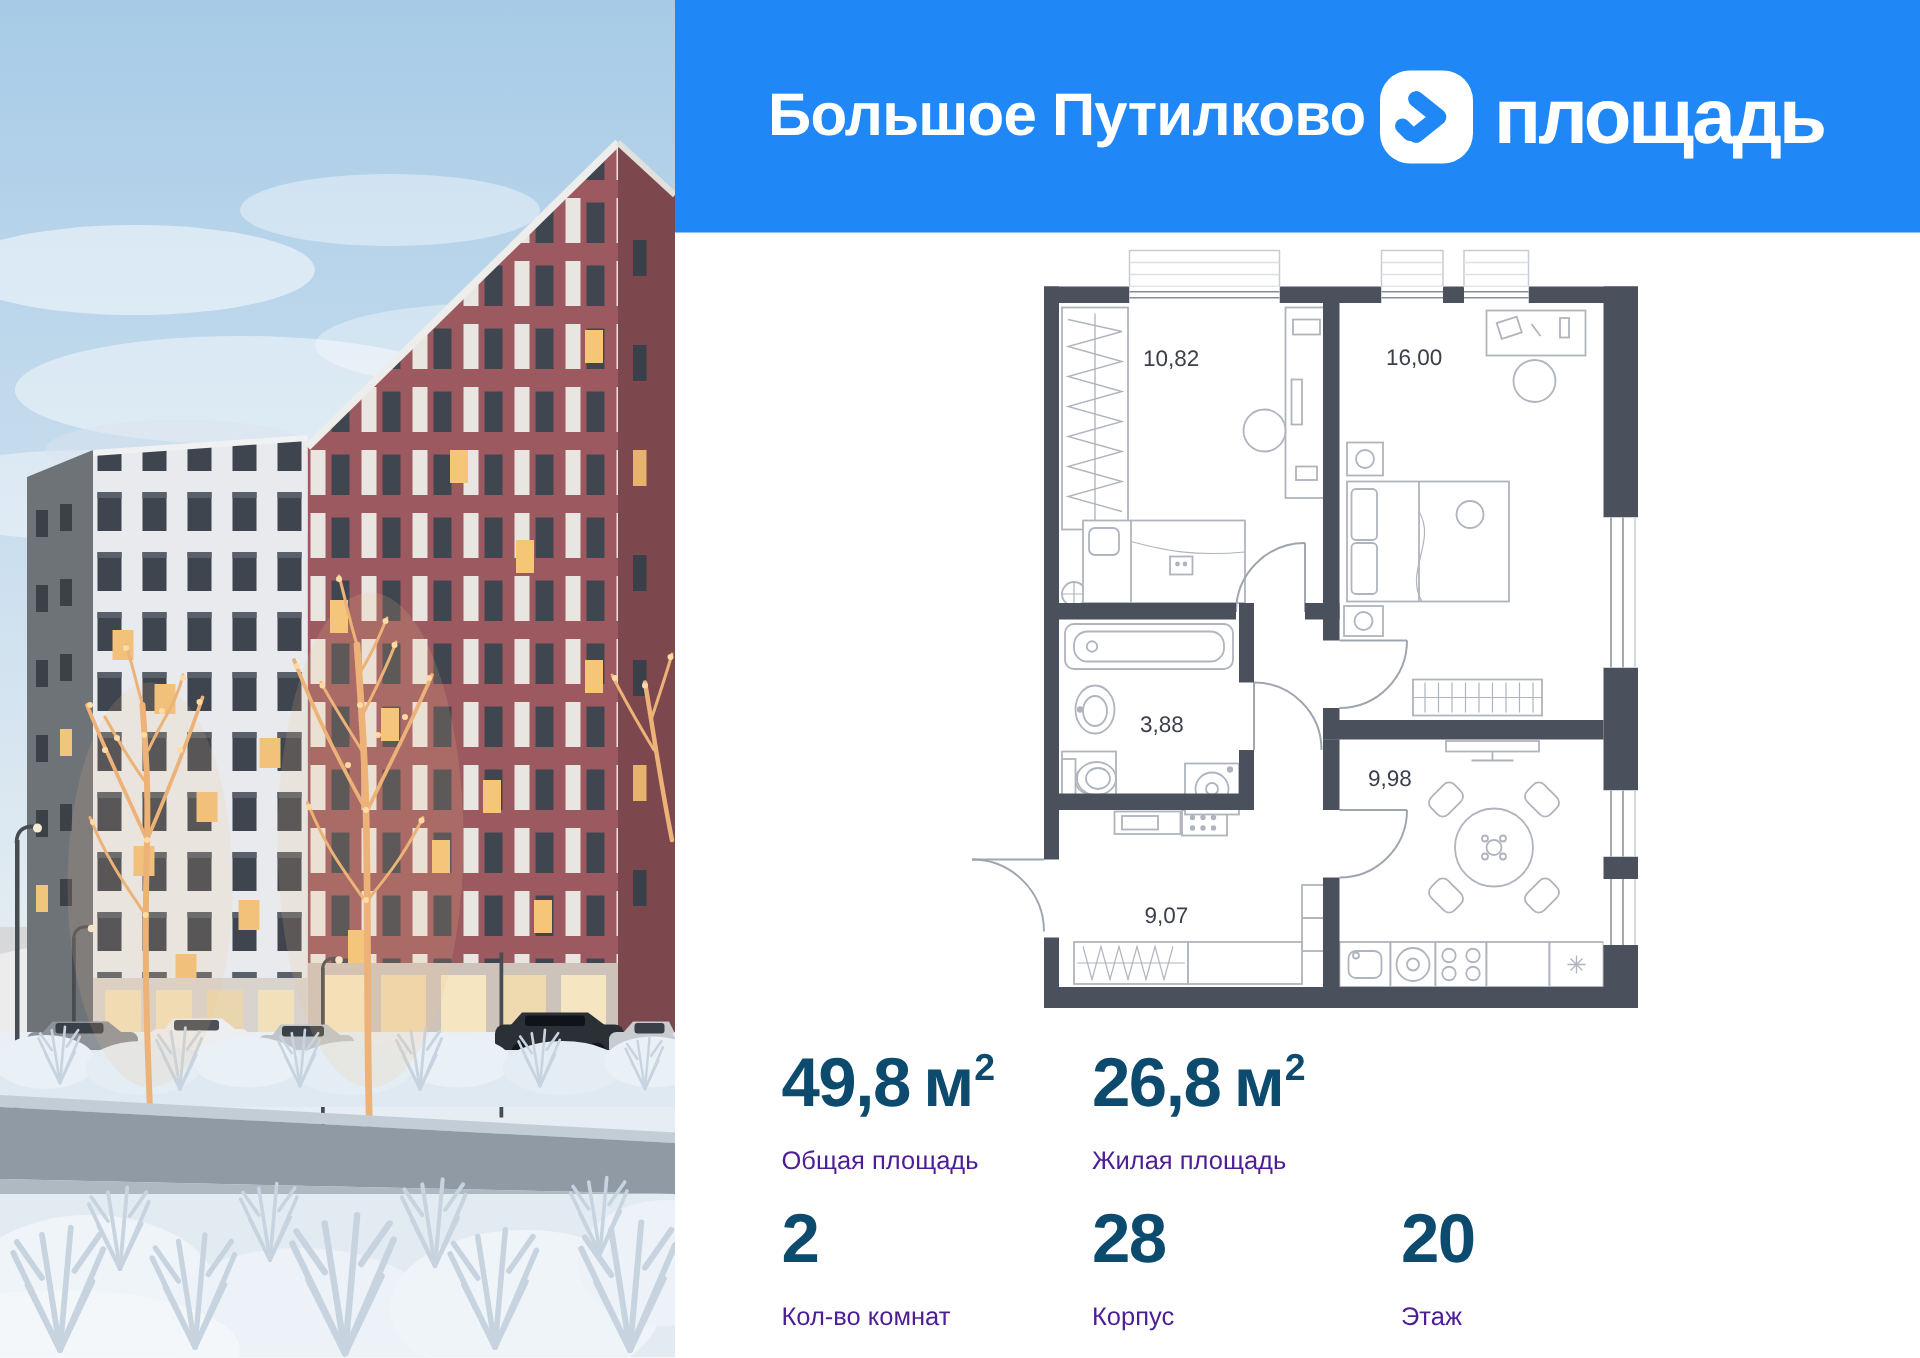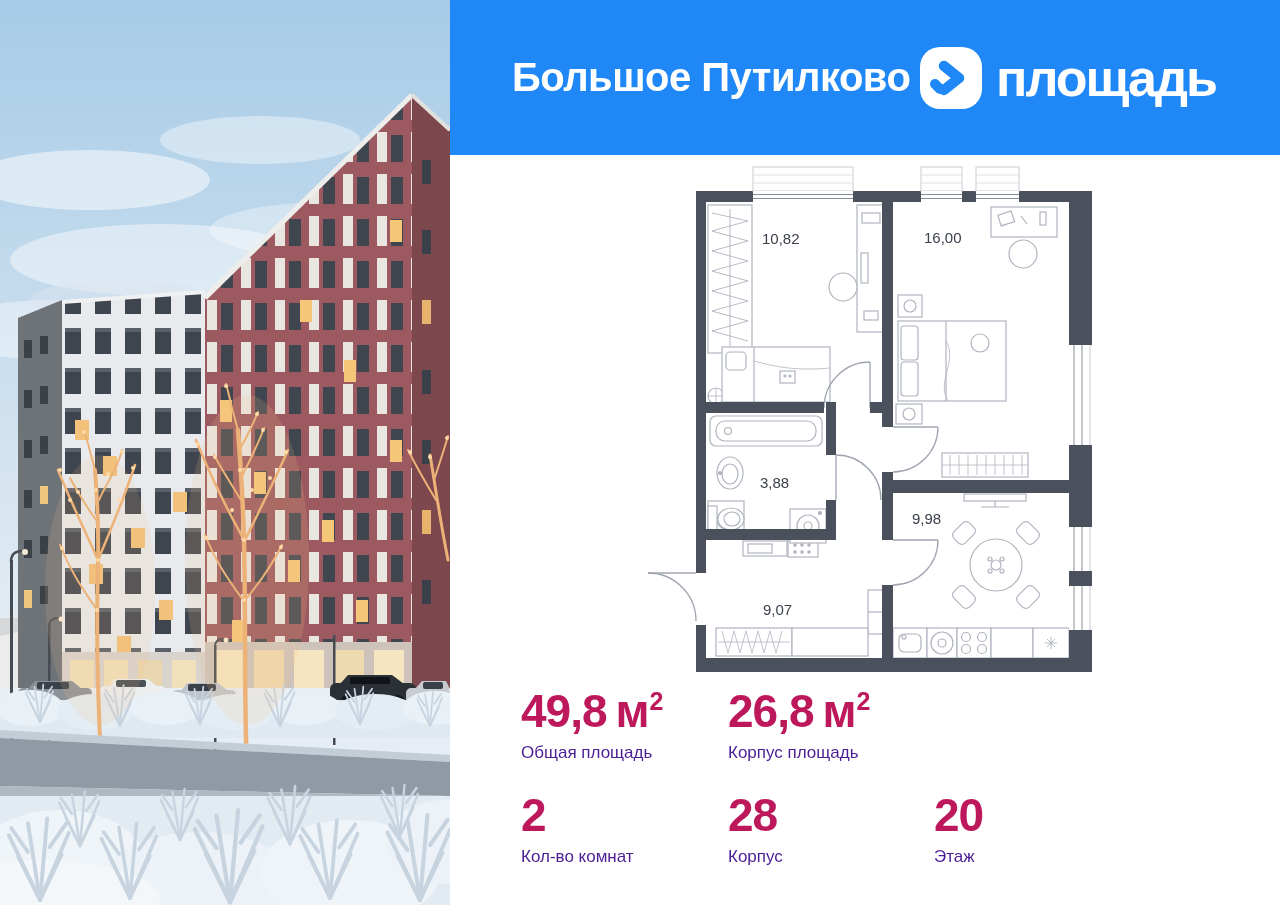--- a/index.html
+++ b/index.html
@@ -15,21 +15,21 @@
   .project-name{color:#ffffff;font-size:40px;font-weight:bold;letter-spacing:-.5px;white-space:nowrap;}
   .logo{display:flex;align-items:center;gap:14px;}
   .logo-badge{width:62px;height:62px;background:#fff;border-radius:20px;display:flex;
               align-items:center;justify-content:center;flex:0 0 auto;}
   .logo-text{color:#fff;font-size:52px;font-weight:bold;letter-spacing:-2px;line-height:1;}
   
   .plan-wrap{position:absolute;left:166px;top:161px;width:500px;height:540px;}
   .plan-area-label{font-family:"Liberation Sans",sans-serif;font-size:15px;font-weight:500;fill:#3B404B;}
   
   .stat{position:absolute;width:210px;}
-  .stat .value{font-size:46px;line-height:50px;font-weight:bold;color:#be185d;letter-spacing:-1px;}
+  .stat .value{font-size:46px;line-height:72px;font-weight:bold;color:#0c4a6e;letter-spacing:-1px;}
   .stat .unit{margin-left:9px;}
   .stat .sup{font-size:25px;vertical-align:17px;margin-left:1px;}
   .stat .label{margin-top:7px;font-size:17px;color:#4c1d95;}
   .s0{left:71px;top:676px;} .s1{left:278px;top:676px;} .s2{left:484px;top:676px;}
   .s3{left:71px;top:780px;} .s4{left:278px;top:780px;} .s5{left:484px;top:780px;}
 </style>
 </head>
 <body>
 
 <div class="stage">
@@ -542,21 +542,21 @@
         </g>
       </svg>
     </div>
 
     <div class="stat s0">
       <div class="value"><span>49,8</span><span class="unit">м</span><span class="sup">2</span></div>
       <div class="label">Общая площадь</div>
     </div>
     <div class="stat s1">
       <div class="value"><span>26,8</span><span class="unit">м</span><span class="sup">2</span></div>
-      <div class="label">Корпус площадь</div>
+      <div class="label">Жилая площадь</div>
     </div>
     <div class="stat s3">
       <div class="value"><span>2</span><span class="unit"></span><span class="sup"></span></div>
       <div class="label">Кол-во комнат</div>
     </div>
     <div class="stat s4">
       <div class="value"><span>28</span><span class="unit"></span><span class="sup"></span></div>
       <div class="label">Корпус</div>
     </div>
     <div class="stat s5">

